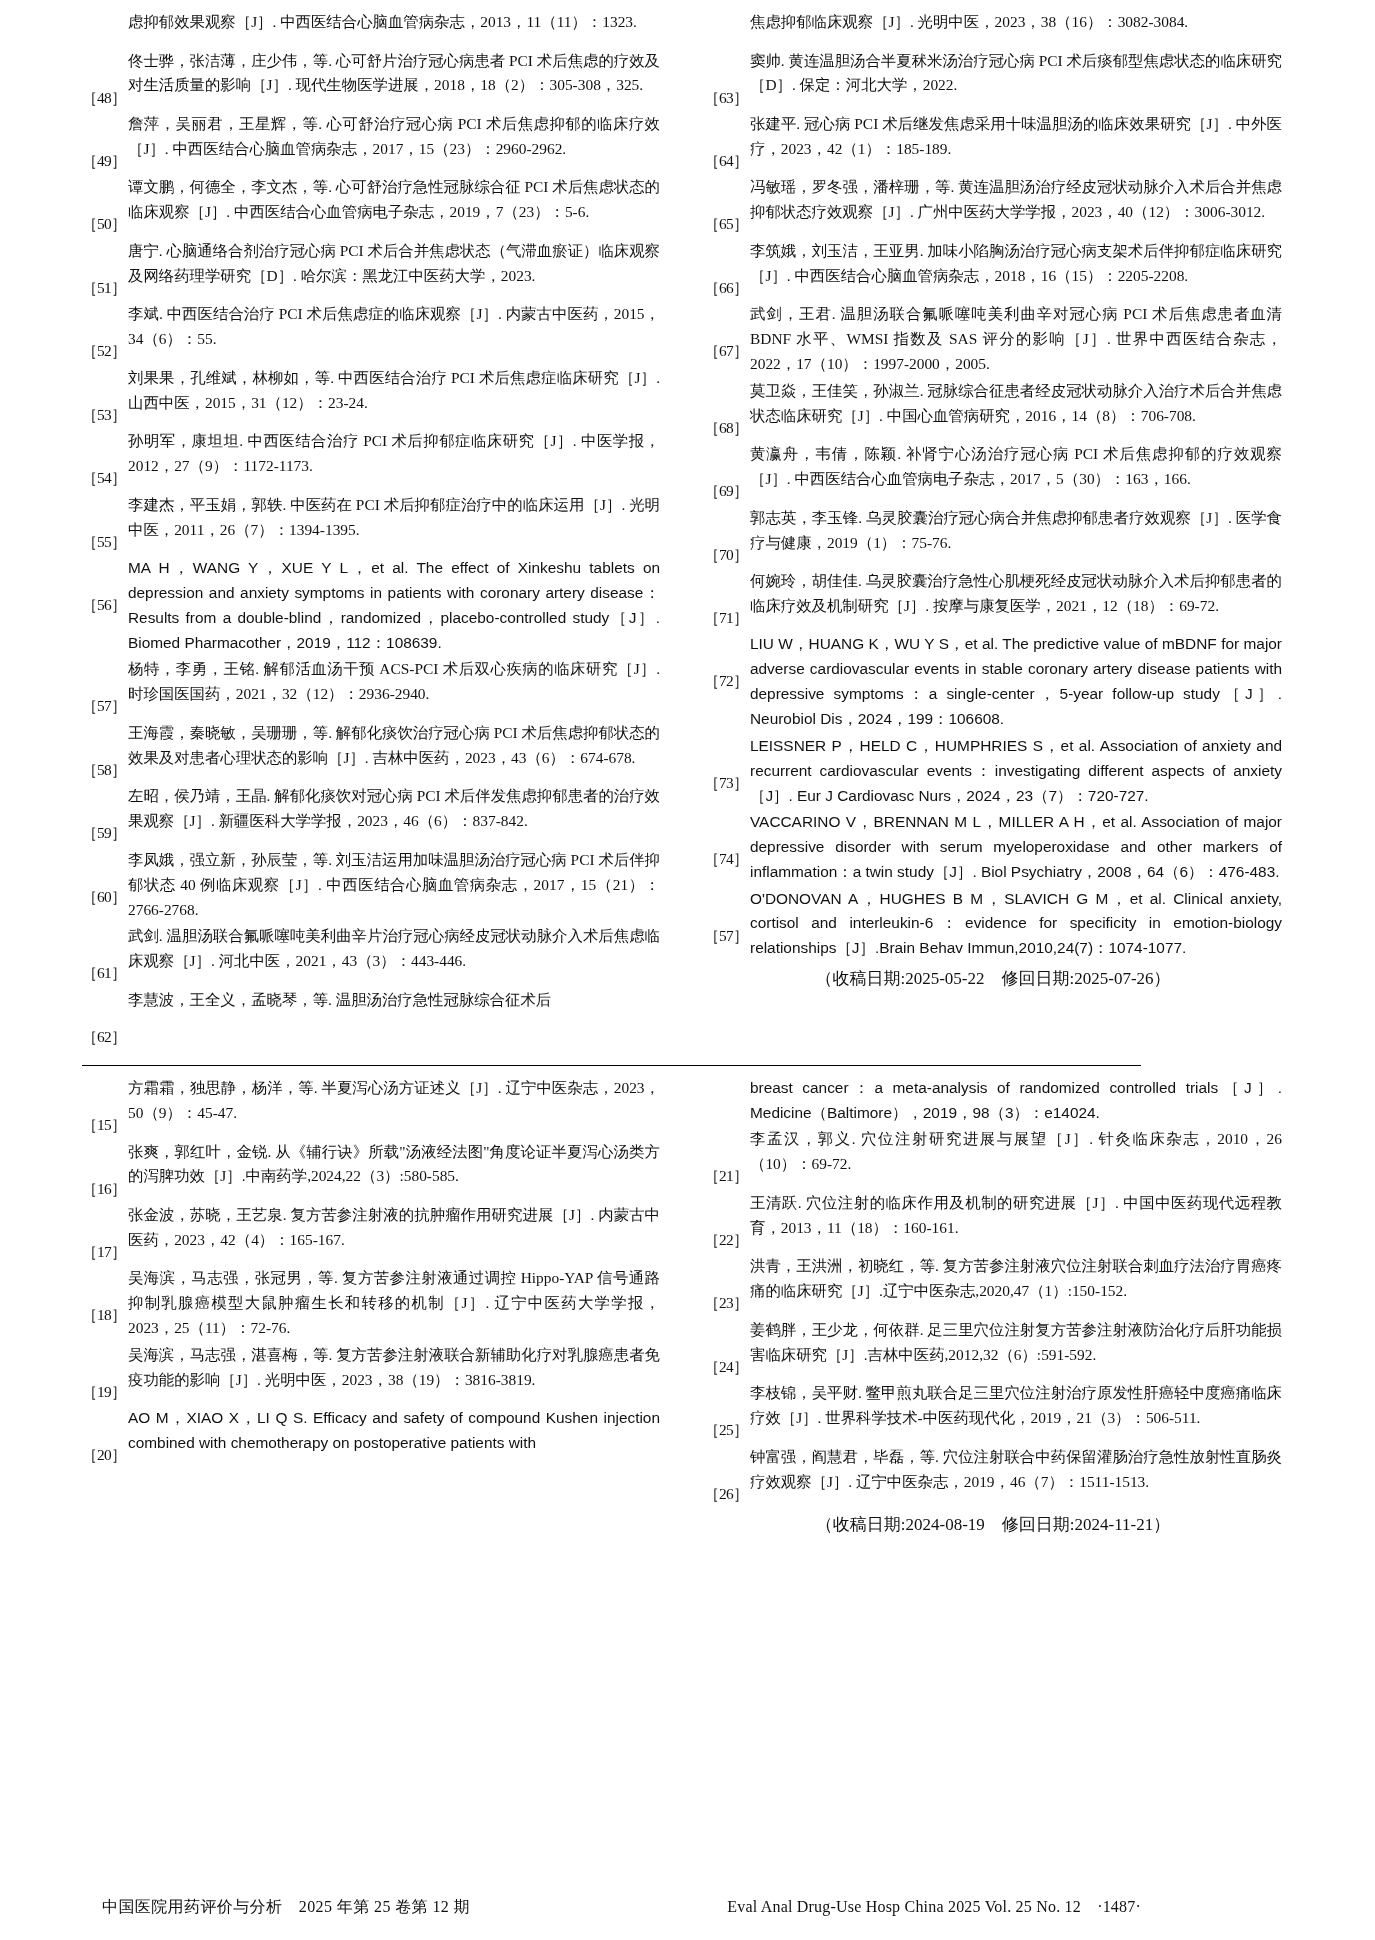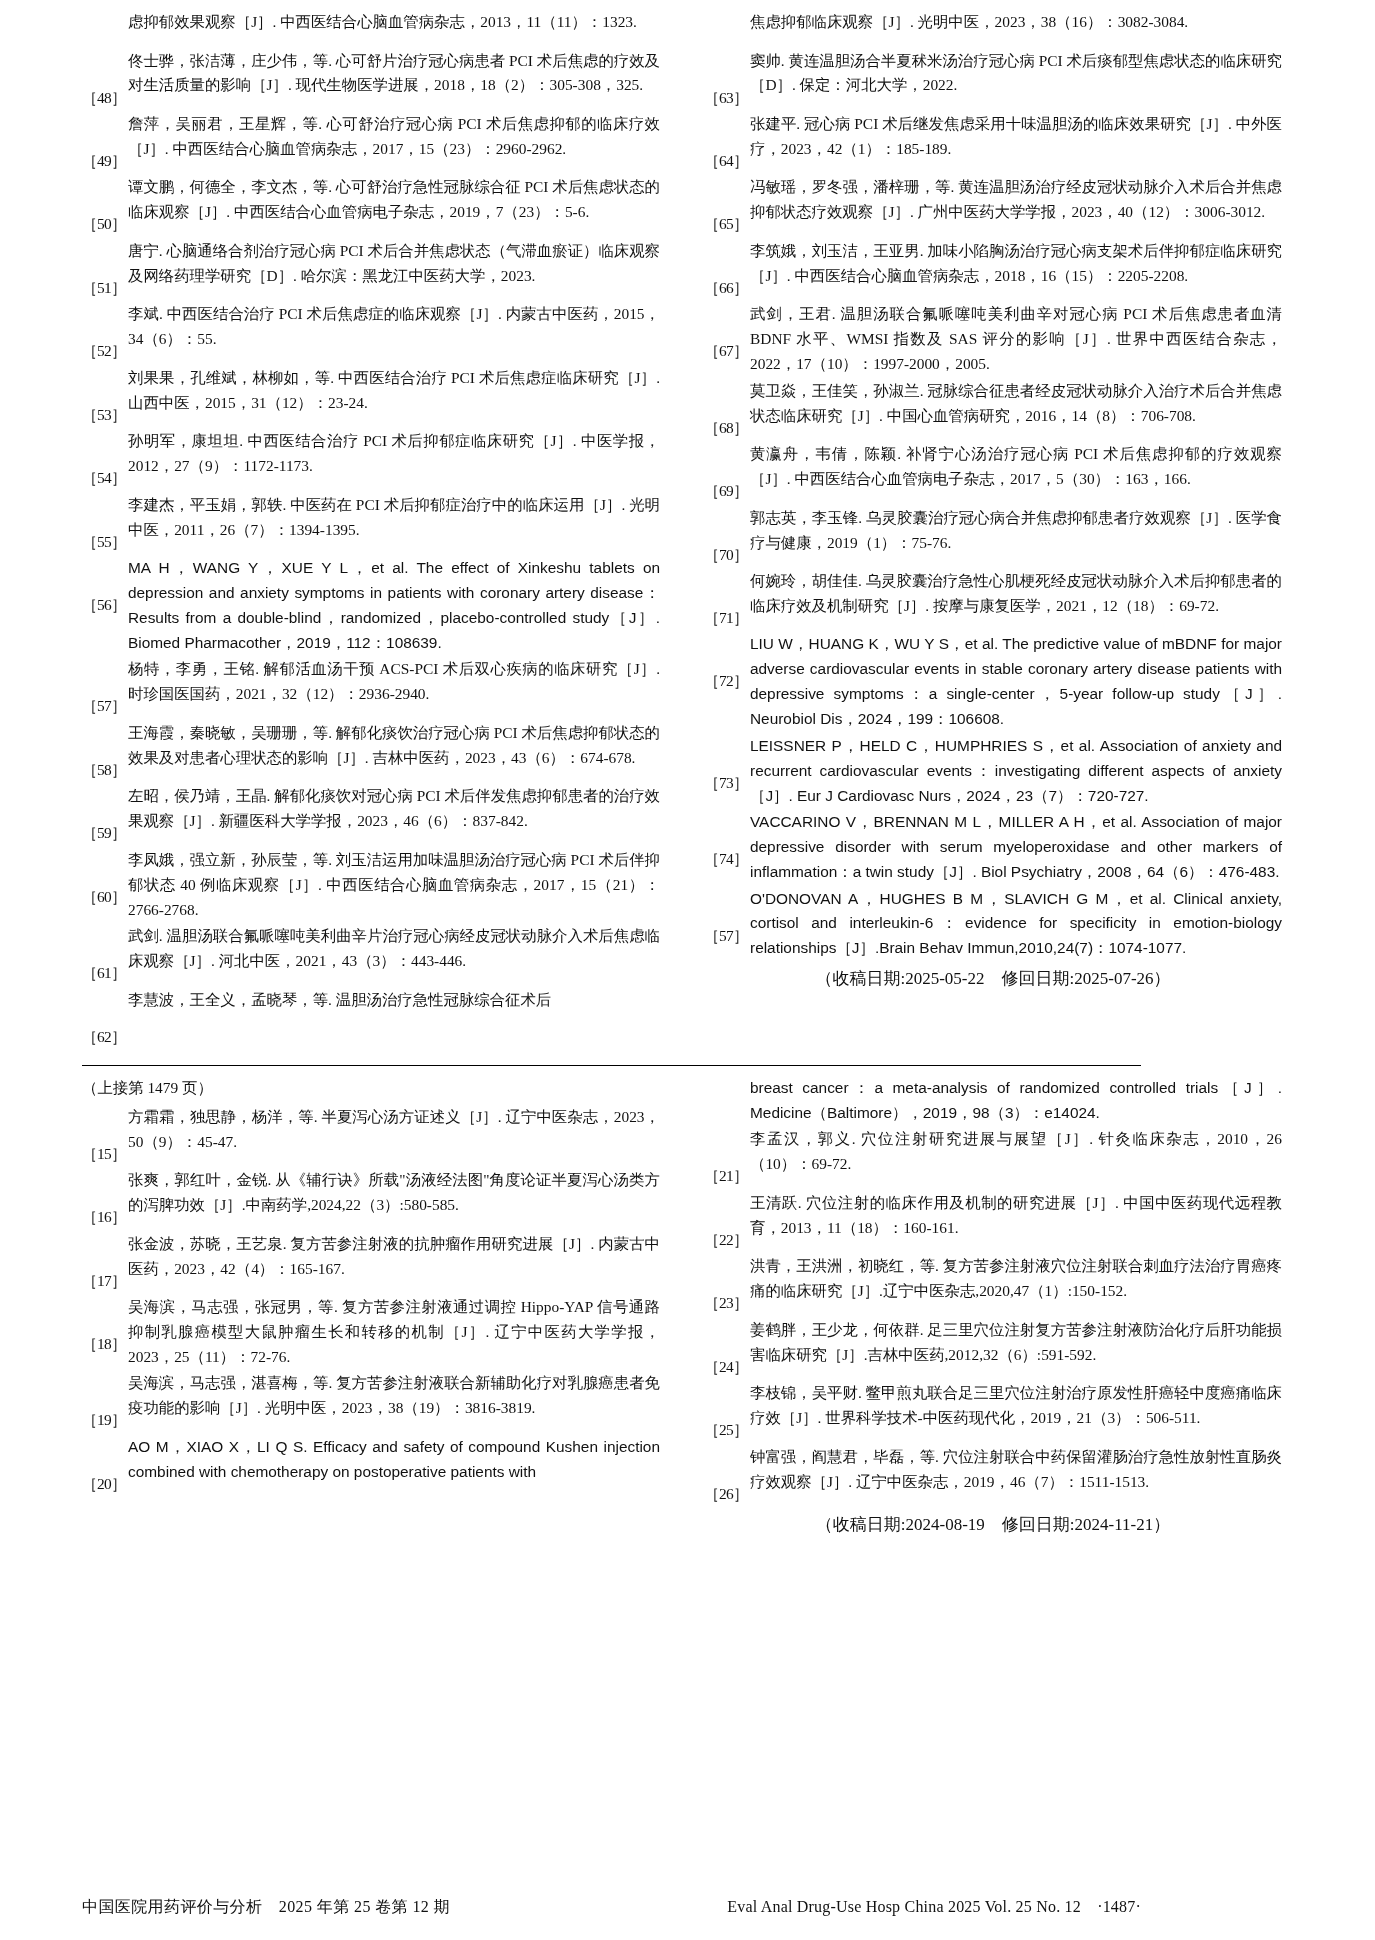--- a/index.html
+++ b/index.html
@@ -76,21 +76,21 @@
   }
   .footer {
     position: absolute;
     left: 82px;
     right: 82px;
     bottom: 22px;
     display: flex;
     justify-content: space-between;
     font-size: 16px;
   }
-  .footer .left { letter-spacing: 0.4px; }
+  .footer .left { letter-spacing: 0.4px; margin-left: 20px; }
   .footer .right { letter-spacing: 0.2px; }
 </style>
 </head>
 <body>
 
 <div class="page">
 
   <div class="section">
     <div class="col" id="s1l">
         <div class="ref cont">
@@ -216,21 +216,20 @@
           <div class="body">O'DONOVAN A，HUGHES B M，SLAVICH G M，et al. Clinical anxiety, cortisol and interleukin-6：evidence for specificity in emotion-biology relationships［J］.Brain Behav Immun,2010,24(7)：1074-1077.</div>
         </div>
       <div class="datesline">（收稿日期:2025-05-22　修回日期:2025-07-26）</div>
     </div>
   </div>
 
   <div class="divider"></div>
 
   <div class="section">
     <div class="col">
-      <div class="contnote">（上接第 1479 页）</div>
       <div id="s2l">
           <div class="ref">
             <div class="num">［15］</div>
             <div class="body">方霜霜，独思静，杨洋，等. 半夏泻心汤方证述义［J］. 辽宁中医杂志，2023，50（9）：45-47.</div>
           </div>
           <div class="ref">
             <div class="num">［16］</div>
             <div class="body">张爽，郭红叶，金锐. 从《辅行诀》所载"汤液经法图"角度论证半夏泻心汤类方的泻脾功效［J］.中南药学,2024,22（3）:580-585.</div>
           </div>
           <div class="ref">

